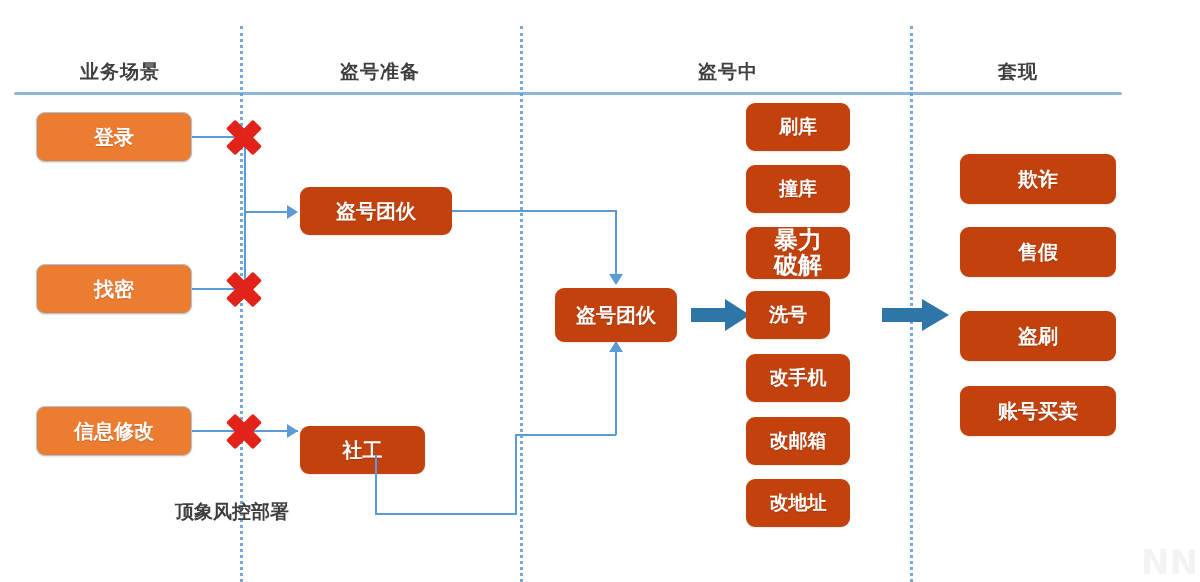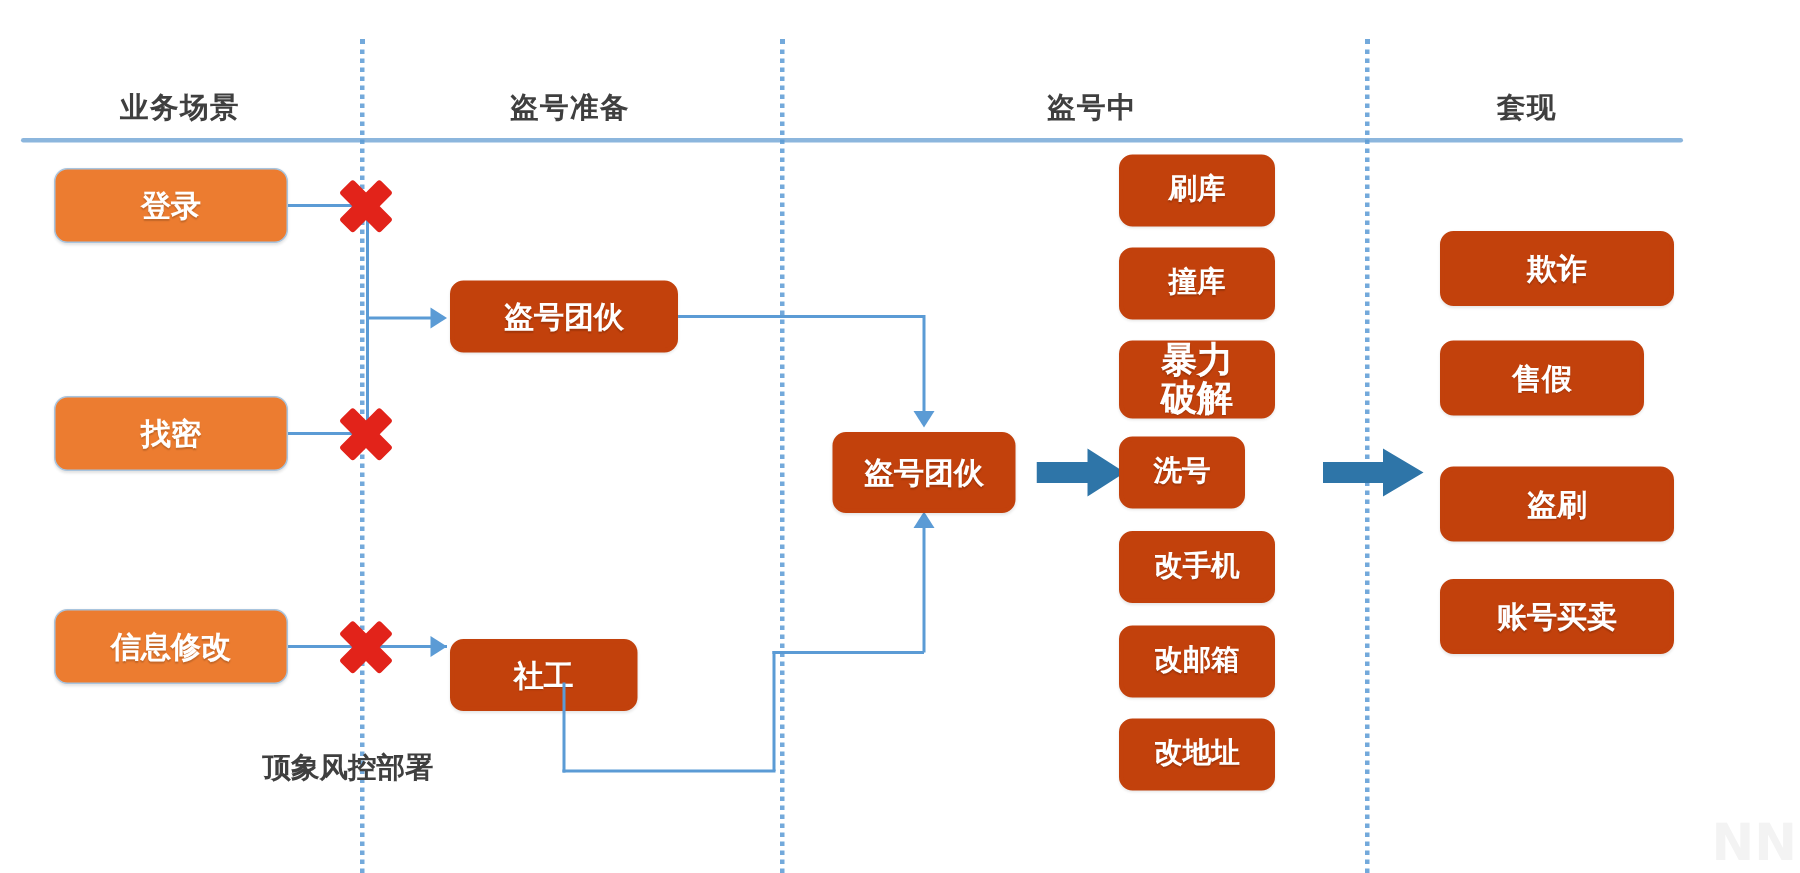--- a/index.html
+++ b/index.html
@@ -201,21 +201,21 @@
   <div class="node blue small" style="left:746px;top:417px;width:104px;height:48px;">改邮箱</div>
   <div class="node blue small" style="left:746px;top:479px;width:104px;height:48px;">改地址</div>
 
   <div class="thick-arrow" style="left:882px;top:297px;width:68px;height:36px;">
     <svg width="68" height="36" viewBox="0 0 68 36">
       <polygon points="0,11 40,11 40,2 67,18 40,34 40,25 0,25" fill="#2e75a8"></polygon>
     </svg>
   </div>
 
   <div class="node blue" style="left:960px;top:154px;width:156px;height:50px;">欺诈</div>
-  <div class="node blue" style="left:960px;top:227px;width:136px;height:50px;">售假</div>
+  <div class="node blue" style="left:960px;top:227px;width:156px;height:50px;">售假</div>
   <div class="node blue" style="left:960px;top:311px;width:156px;height:50px;">盗刷</div>
   <div class="node blue" style="left:960px;top:386px;width:156px;height:50px;">账号买卖</div>
 
   <div class="caption" style="left:175px;top:499px;">顶象风控部署</div>
 
   <div class="watermark">NN</div>
 
 </div>
 
 </body></html>

